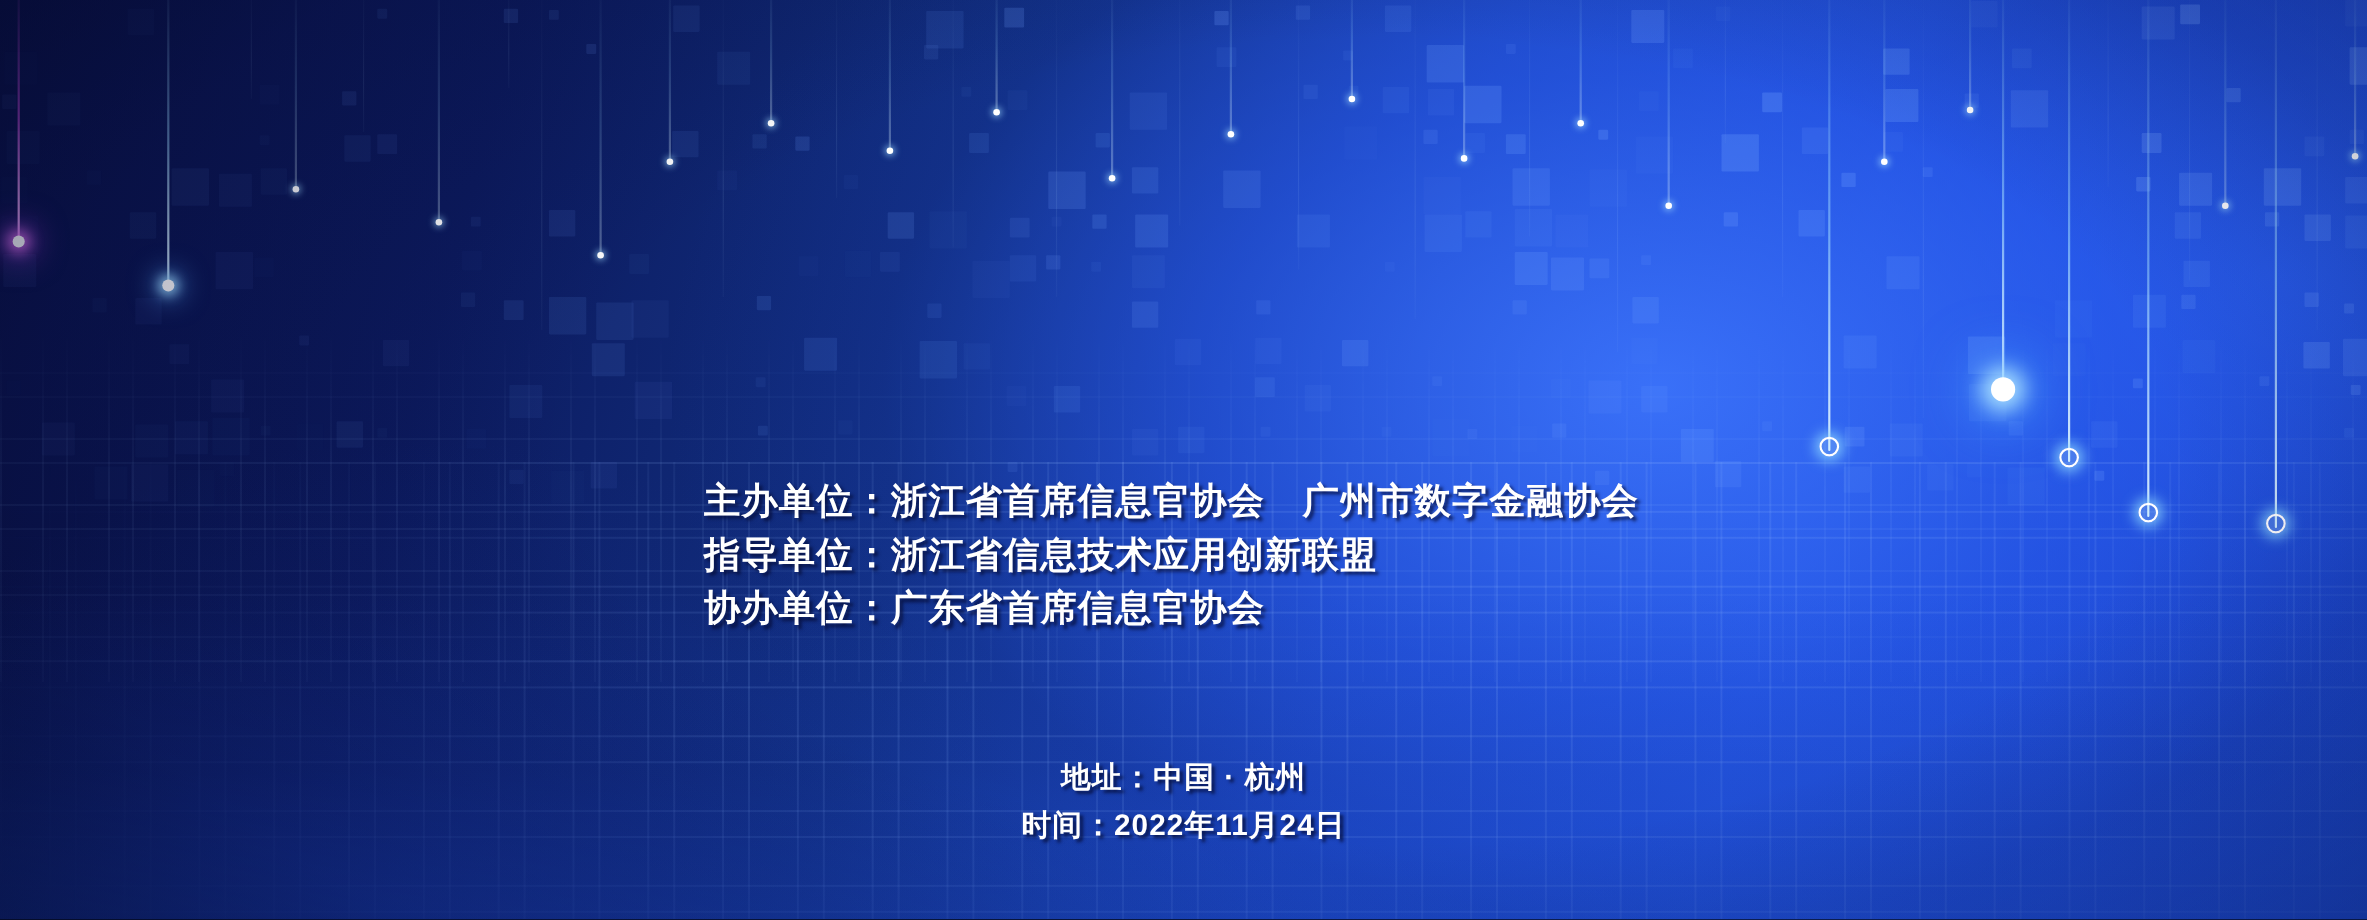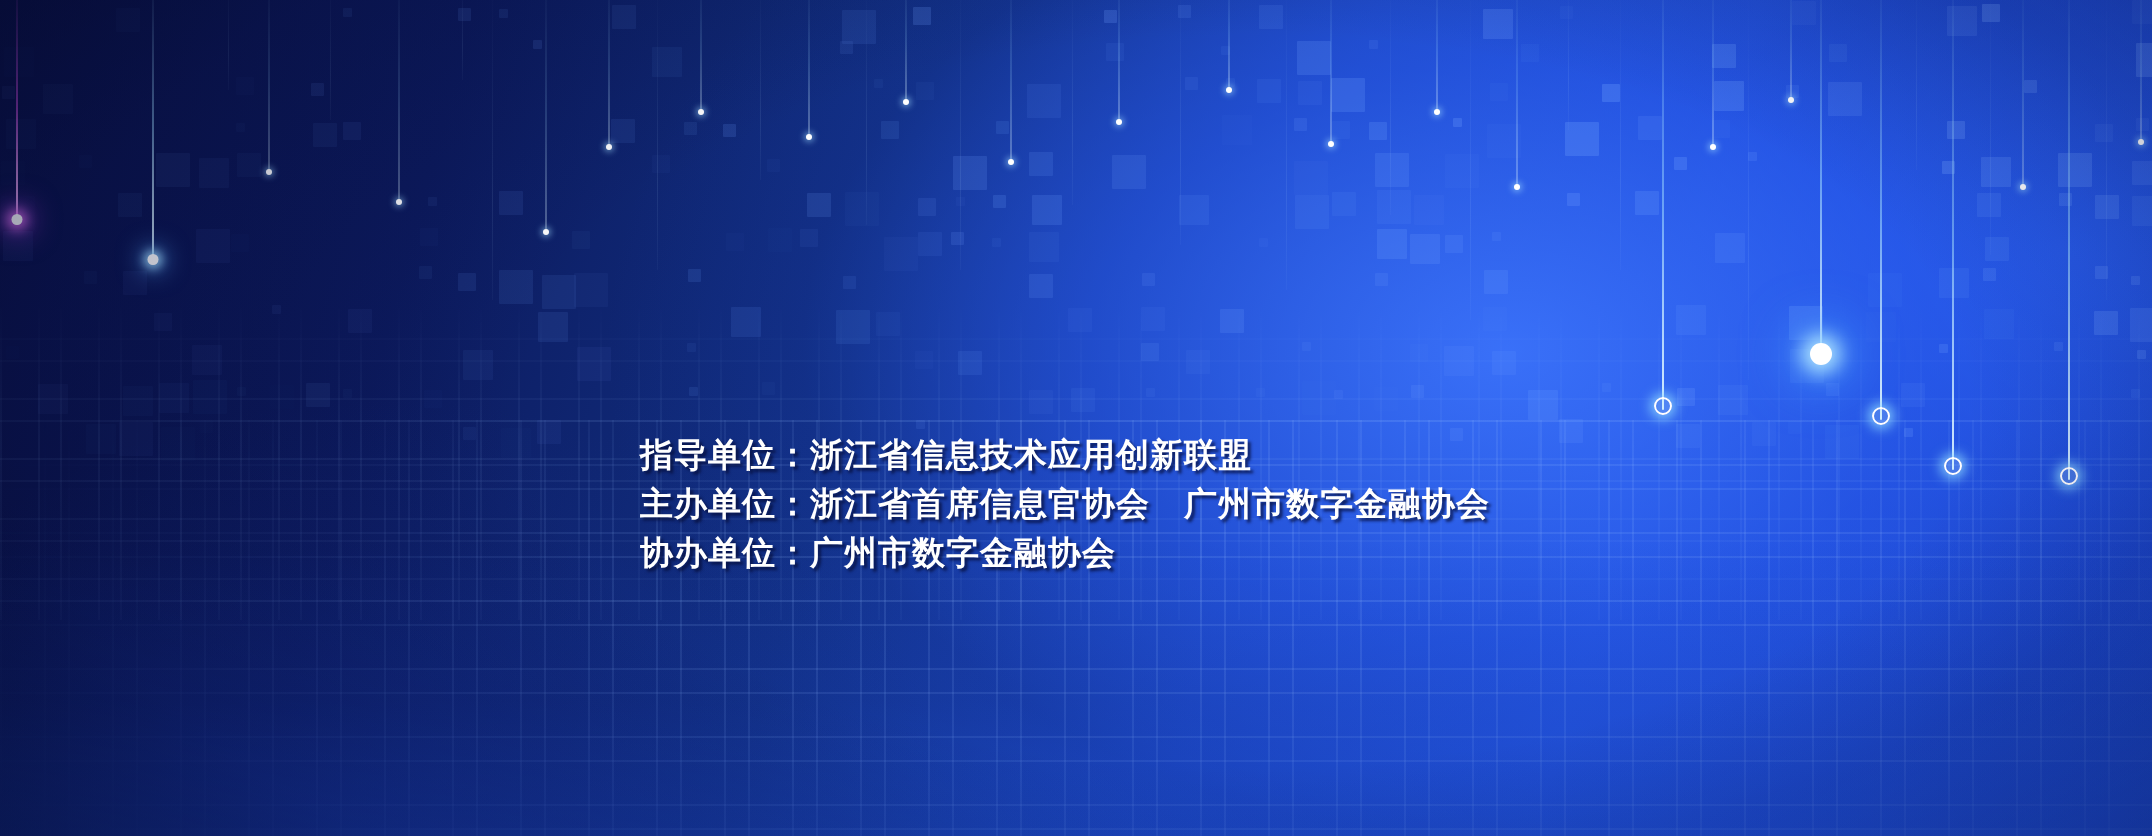--- a/index.html
+++ b/index.html
@@ -519,20 +519,24 @@
         <i class="head"></i>
       </span>
     </div>
   <div class="fog"></div>
   <div class="vignette"></div>
 
   <div class="content">
 
 
     <div class="orgs">
+      <span class="row">主办单位：浙江省首席信息官协会　广州市数字金融协会</span>
       <span class="row">指导单位：浙江省信息技术应用创新联盟</span>
-      <span class="row">主办单位：浙江省首席信息官协会　广州市数字金融协会</span>
-      <span class="row">协办单位：广州市数字金融协会</span>
+      <span class="row">协办单位：广东省首席信息官协会</span>
     </div>
 
+    <div class="venue">
+      <span class="row">地址：中国 · 杭州</span>
+      <span class="row">时间：2022年11月24日</span>
+    </div>
 
   </div>
 </div>
 
 </body></html>

